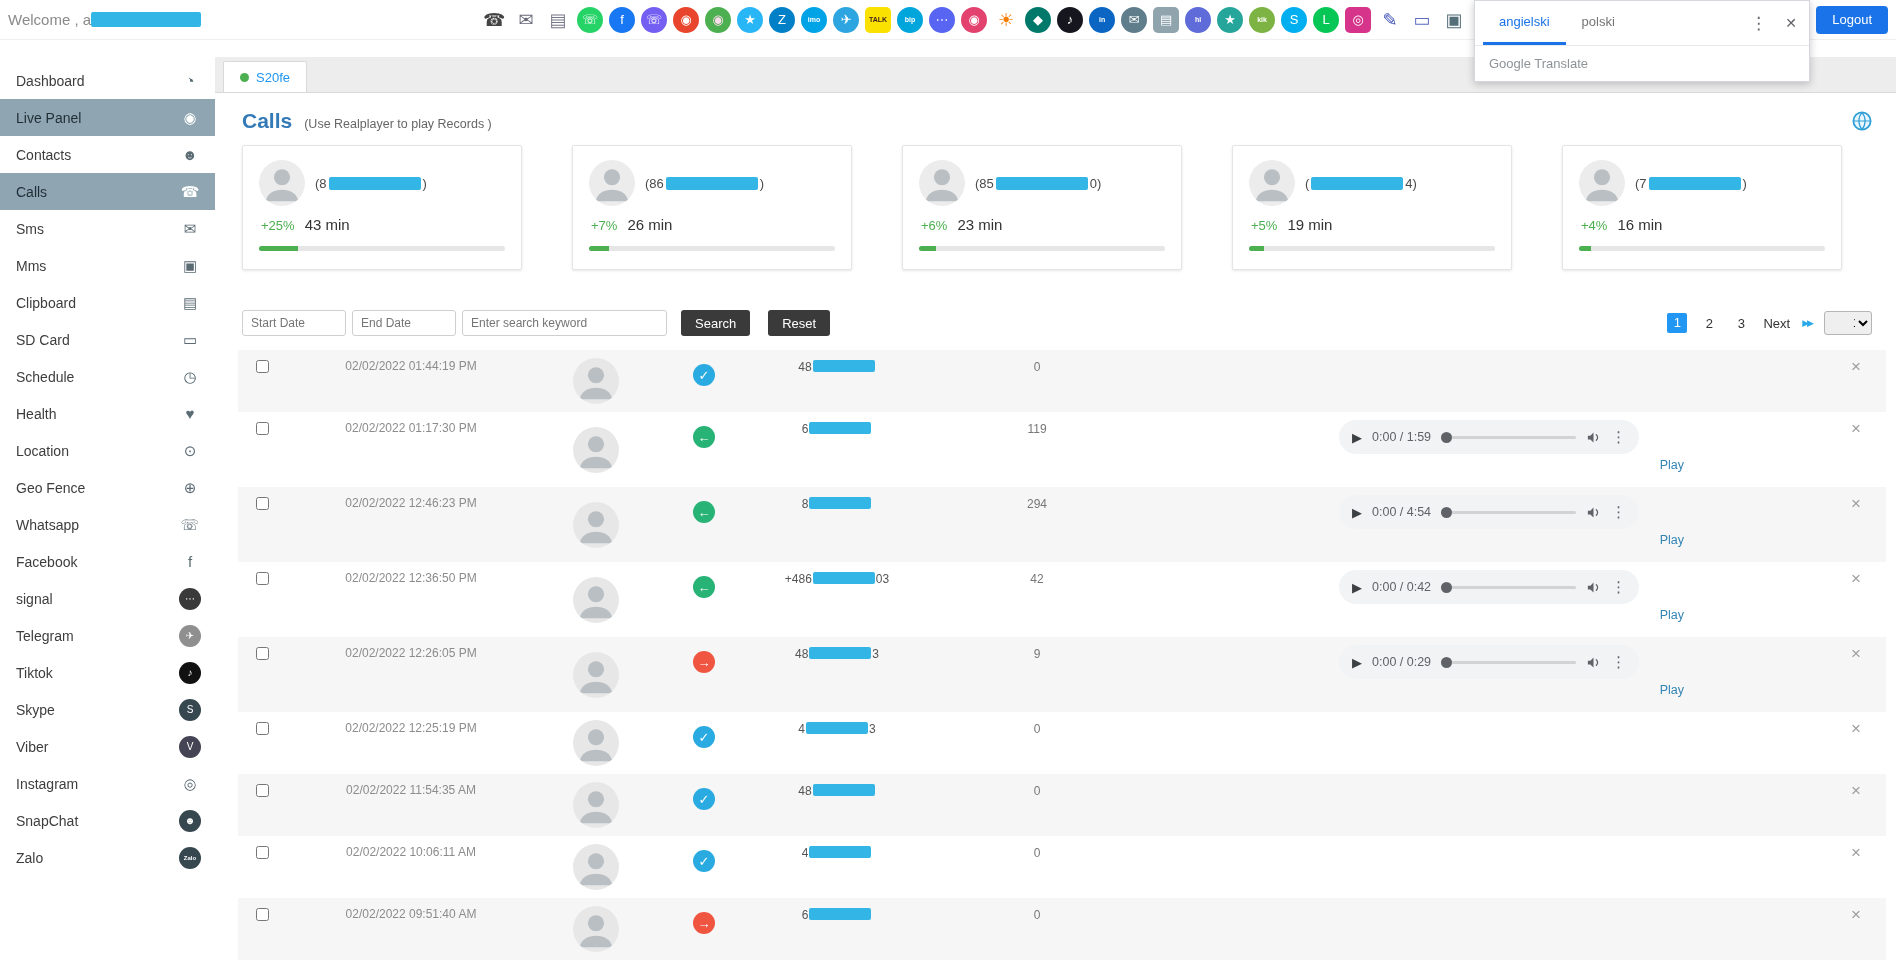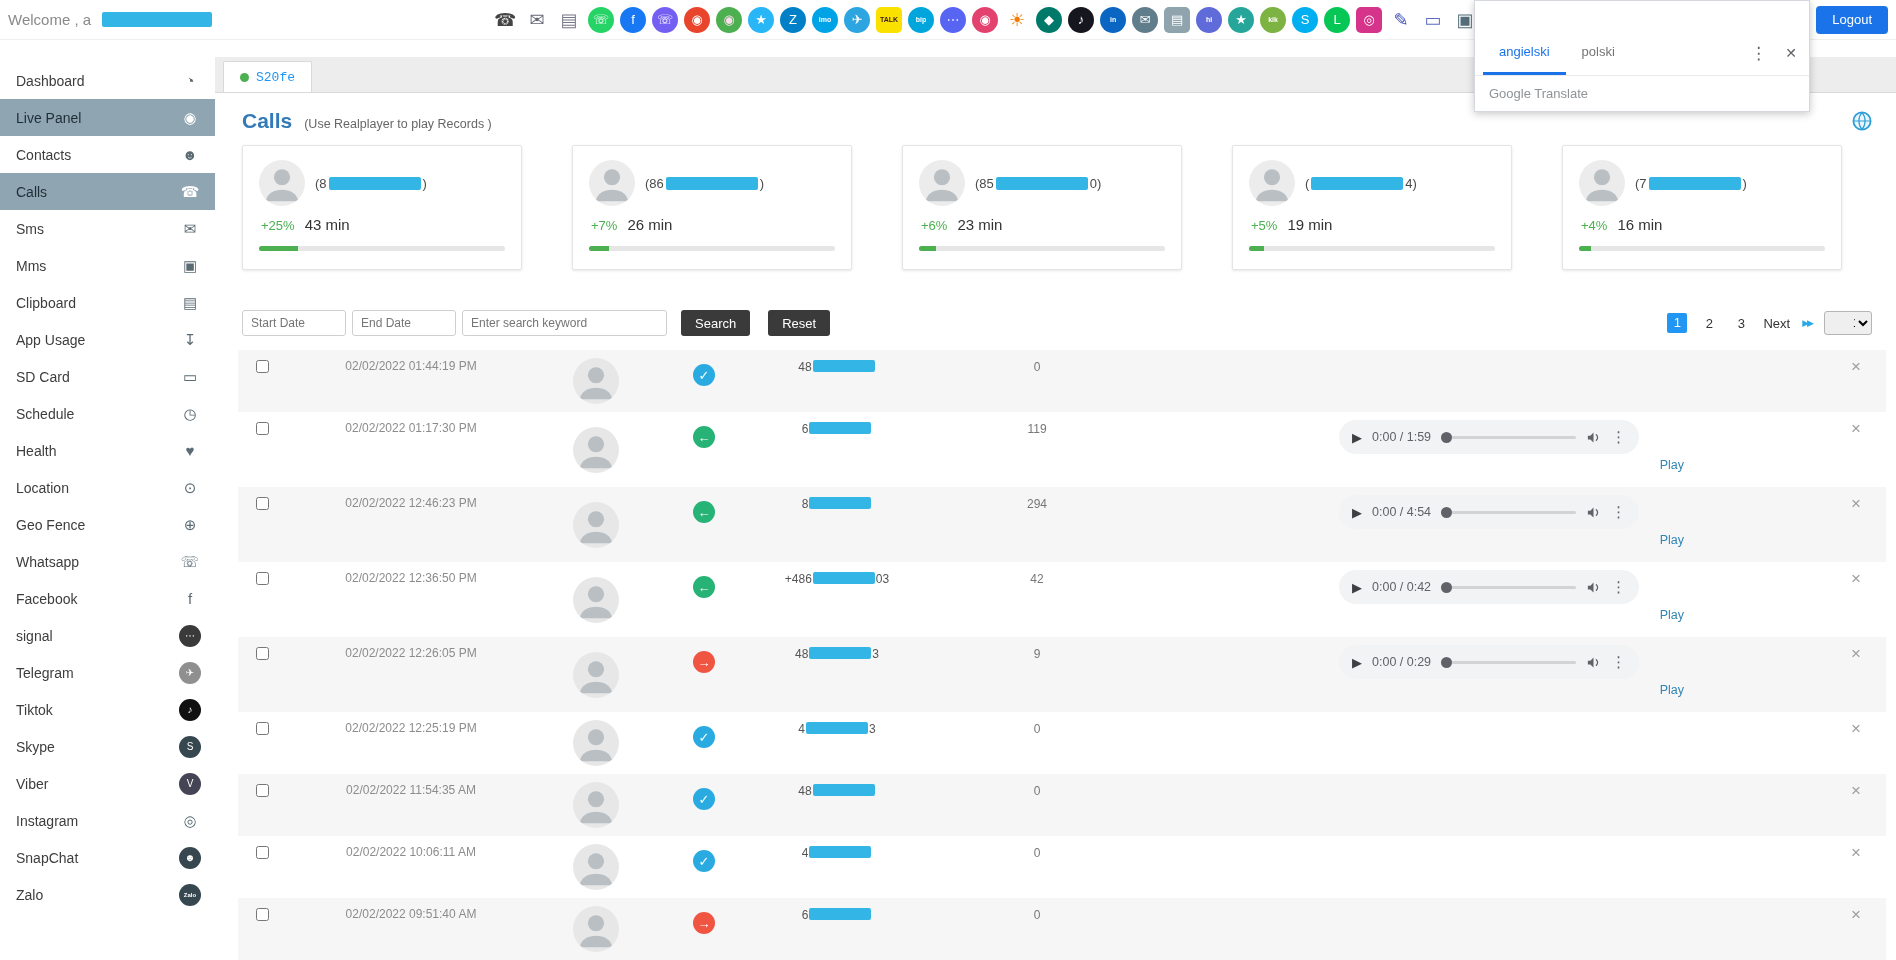--- a/index.html
+++ b/index.html
@@ -3,36 +3,36 @@
 <meta charset="utf-8">
 <style>
   * { box-sizing: border-box; margin: 0; padding: 0; }
   html,body { width:1896px; height:960px; overflow:hidden; background:#fff;
     font-family:"Liberation Sans", sans-serif; }
   #screen { position:relative; width:1896px; height:960px; overflow:hidden; }
 
   
   .topbar { height:40px; display:flex; align-items:center; padding:0 8px;
     background:#fff; border-bottom:1px solid #f0f0f0; position:relative; }
-  .welcome { display:flex; align-items:center; gap:11px; font-size:15px; color:#8a8a8a; white-space:nowrap; }
+  .welcome { display:flex; align-items:center; gap:0; font-size:15px; color:#8a8a8a; white-space:nowrap; }
   .redact { display:inline-block; background:#33b5e5; border-radius:2px; }
   .w-redact { width:110px; height:15px; }
   .header-icons { display:flex; align-items:center; gap:6px; margin-left:280px; }
   .hicon { width:26px; height:26px; border-radius:50%; display:flex; align-items:center;
     justify-content:center; font-size:13px; color:#fff; flex:0 0 auto; cursor:pointer; }
   .hicon.square { border-radius:5px; }
   .hicon.plain { background:transparent; font-size:18px; }
   .hicon.txt { font-size:7px; font-weight:bold; }
   .logout { margin-left:auto; background:#1a73e8; color:#fff; border:none; border-radius:4px;
     height:28px; padding:0 16px; font-size:13px; cursor:pointer; }
 
   
   .translate-popup { position:absolute; top:0; right:86px; width:336px; background:#fff;
     border:1px solid #d5d9dd; box-shadow:0 2px 8px rgba(0,0,0,.22); z-index:20; }
-  .tp-row { display:flex; height:44px; padding:0 12px 0 8px;margin-top:30px; }
+  .tp-row { display:flex; height:44px; padding:0 12px 0 8px; }
   .tp-tabs { display:flex; height:100%; }
   .tp-tab { display:flex; align-items:center; padding:0 16px; font-size:13px; color:#757575;
     cursor:pointer; border-bottom:3px solid transparent; }
   .tp-tab.active { color:#1a73e8; border-bottom-color:#1a73e8; }
   .tp-actions { margin-left:auto; display:flex; align-items:center; gap:18px; color:#5f6368; }
   .tp-menu { font-size:17px; cursor:pointer; }
   .tp-close { font-size:14px; cursor:pointer; }
   .tp-brand { border-top:1px solid #e8eaed; padding:10px 14px; font-size:13px; color:#8f9397; }
 
   
@@ -44,21 +44,21 @@
   .side-label { flex:1; }
   .side-icon { color:#5b6b74; font-size:15px; width:22px; height:22px; line-height:22px; text-align:center; }
   .side-item.active .side-icon { color:#fff; }
   .side-icon.circled { background:#4a4a4a; color:#fff; border-radius:50%; font-size:10px; }
   .side-icon.tiny { font-size:6px; font-weight:bold; }
 
   .main { flex:1; display:flex; flex-direction:column; background:#fff; overflow:hidden; }
 
   
   .tab-strip { height:38px; background:#ededed; border-bottom:1px solid #d9d9d9;
-    display:flex; align-items:flex-end; padding-left:8px; margin-top:17px;font-family:Liberation Mono, monospace; }
+    display:flex; align-items:flex-end; padding-left:8px; margin-top:17px; }
   .tab { height:31px; background:#fff; border:1px solid #d9d9d9; border-bottom:none;
     display:flex; align-items:center; gap:7px; padding:0 16px; font-size:13px;
     color:#2196f3; cursor:pointer; border-radius:2px 2px 0 0; }
   .dot { width:9px; height:9px; border-radius:50%; background:#4caf50; }
 
   
   .panel-head { display:flex; align-items:baseline; padding:16px 24px 4px 27px; }
   .title { color:#337ab7; font-size:21px; font-weight:bold; }
   .subtitle { color:#666; font-size:12.5px; margin-left:12px; }
   .globe { margin-left:auto; cursor:pointer; line-height:0; align-self:center; }
@@ -220,24 +220,20 @@
         </div>
         <div class="side-item">
           <span class="side-label">Mms</span>
           <span class="side-icon">▣</span>
         </div>
         <div class="side-item">
           <span class="side-label">Clipboard</span>
           <span class="side-icon">▤</span>
         </div>
         <div class="side-item">
-          <span class="side-label">App Usage</span>
-          <span class="side-icon">↧</span>
-        </div>
-        <div class="side-item">
           <span class="side-label">SD Card</span>
           <span class="side-icon">▭</span>
         </div>
         <div class="side-item">
           <span class="side-label">Schedule</span>
           <span class="side-icon">◷</span>
         </div>
         <div class="side-item">
           <span class="side-label">Health</span>
           <span class="side-icon">♥</span>

